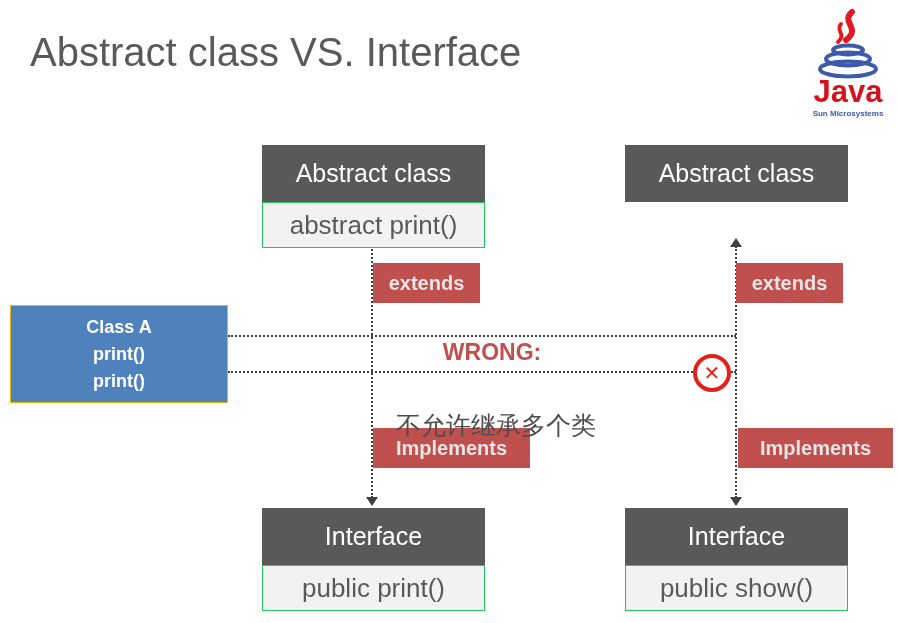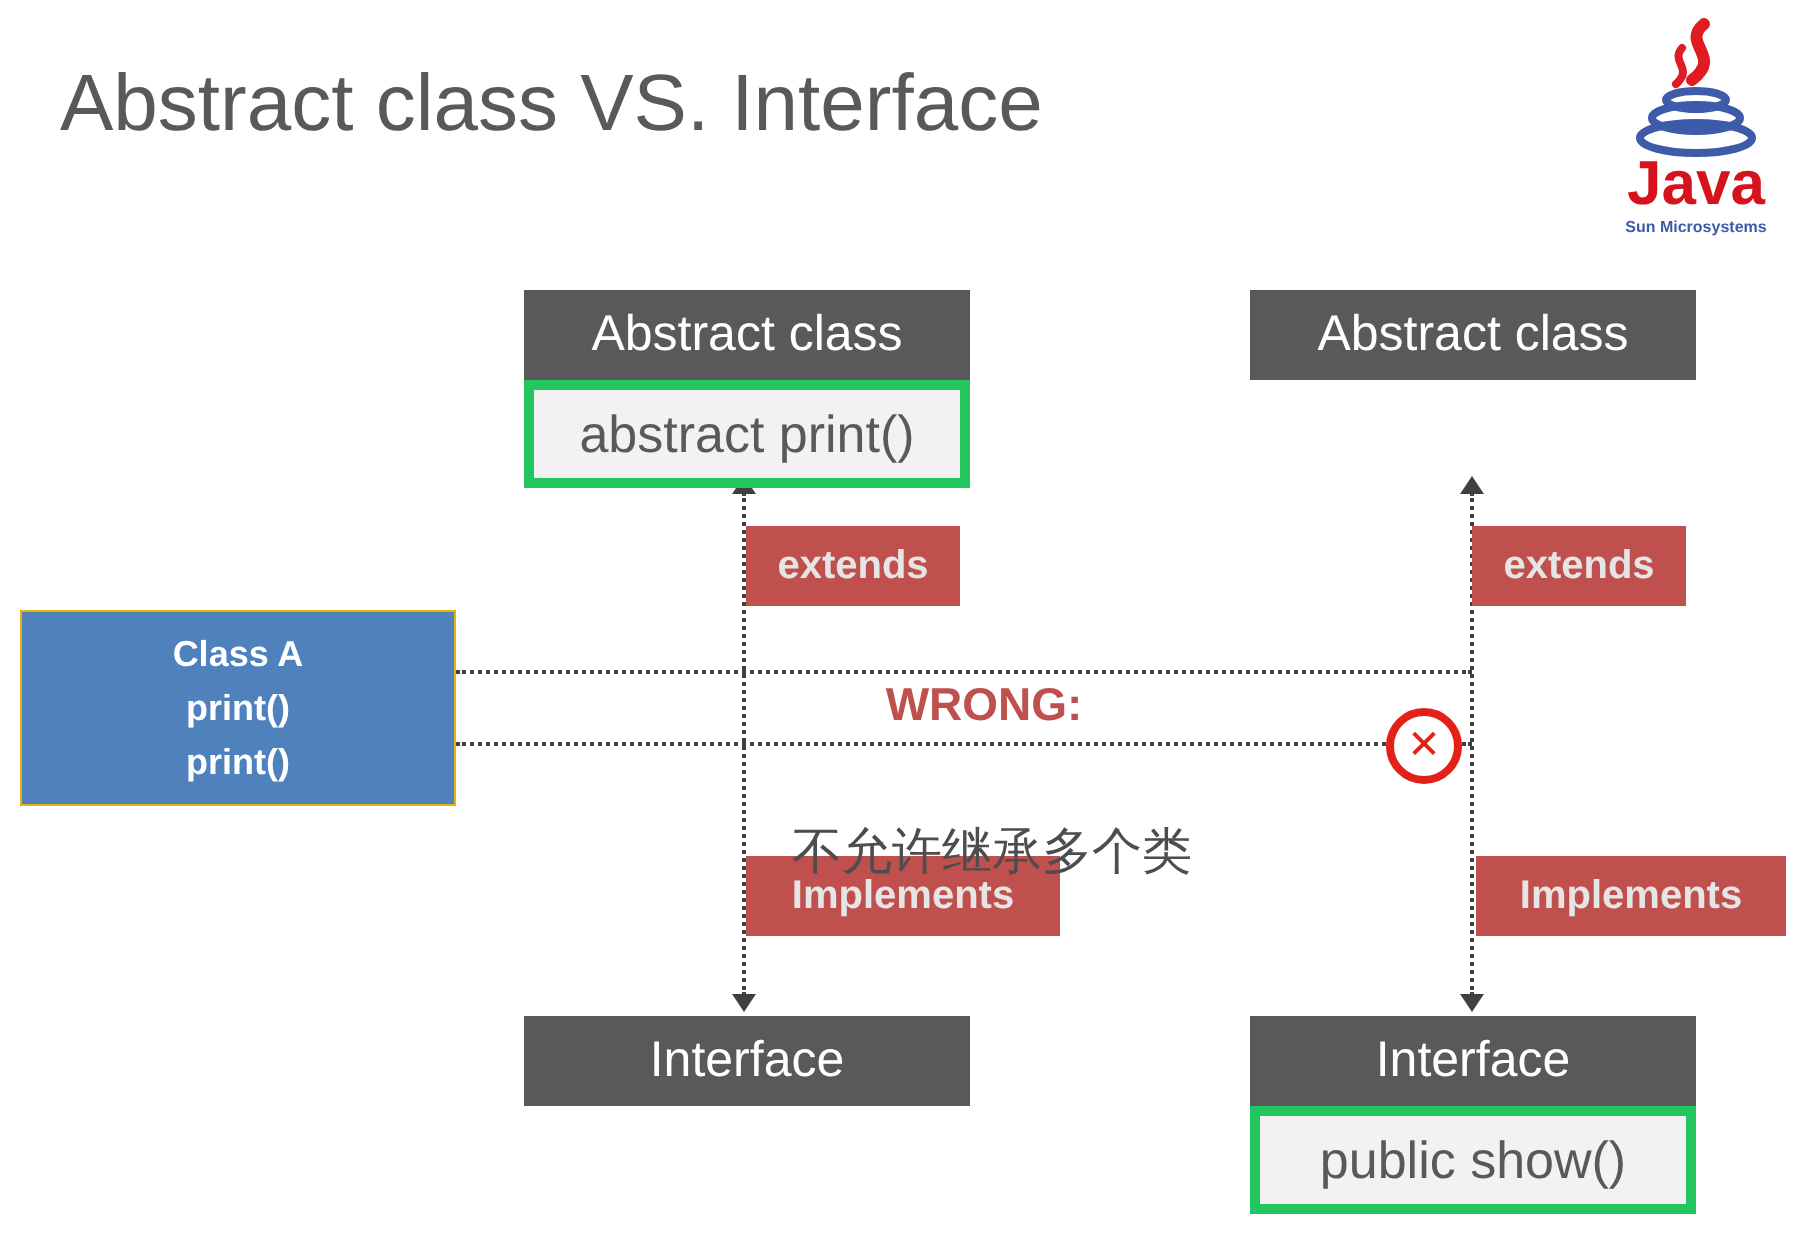--- a/index.html
+++ b/index.html
@@ -9,25 +9,25 @@
   }
   
   .slide-title{
     position:absolute;left:30px;top:30px;font-size:40px;color:#595959;letter-spacing:0px;
   }
   
   .java-logo{position:absolute;left:802px;top:6px;width:92px;height:116px;}
   
   .node{position:absolute;width:223px;}
   .node-header{
-    height:45px;background:#595959;color:#ffffff;font-size:25px;
+    height:57px;background:#595959;color:#ffffff;font-size:25px;
     display:flex;align-items:center;justify-content:center;
   }
   .node-body{
-    height:44px;background:#f2f2f2;border:5px solid #22c55e;color:#595959;font-size:26px;
+    height:44px;background:#f2f2f2;border:1px solid #22c55e;color:#595959;font-size:26px;
     display:flex;align-items:center;justify-content:center;
   }
   .pos-abstract-left{left:262px;top:145px;}
   .pos-abstract-right{left:625px;top:145px;}
   .pos-interface-left{left:262px;top:508px;}
   .pos-interface-right{left:625px;top:508px;}
   
   .class-box{
     position:absolute;left:10px;top:305px;width:218px;height:98px;box-sizing:border-box;
     background:#4f81bd;border:1px solid #eab308;color:#ffffff;font-weight:bold;font-size:18px;
@@ -104,20 +104,21 @@
   <div class="node pos-abstract-left">
     <div class="node-header">Abstract class</div>
     <div class="node-body">abstract print()</div>
   </div>
   <div class="node pos-abstract-right">
     <div class="node-header">Abstract class</div>
   </div>
 
   <div class="node pos-interface-left">
     <div class="node-header">Interface</div>
+    <div class="node-body">public print()</div>
   </div>
   <div class="node pos-interface-right">
     <div class="node-header">Interface</div>
     <div class="node-body">public show()</div>
   </div>
 
   <div class="class-box">
     <div>Class A</div>
     <div>print()</div>
     <div>print()</div>

